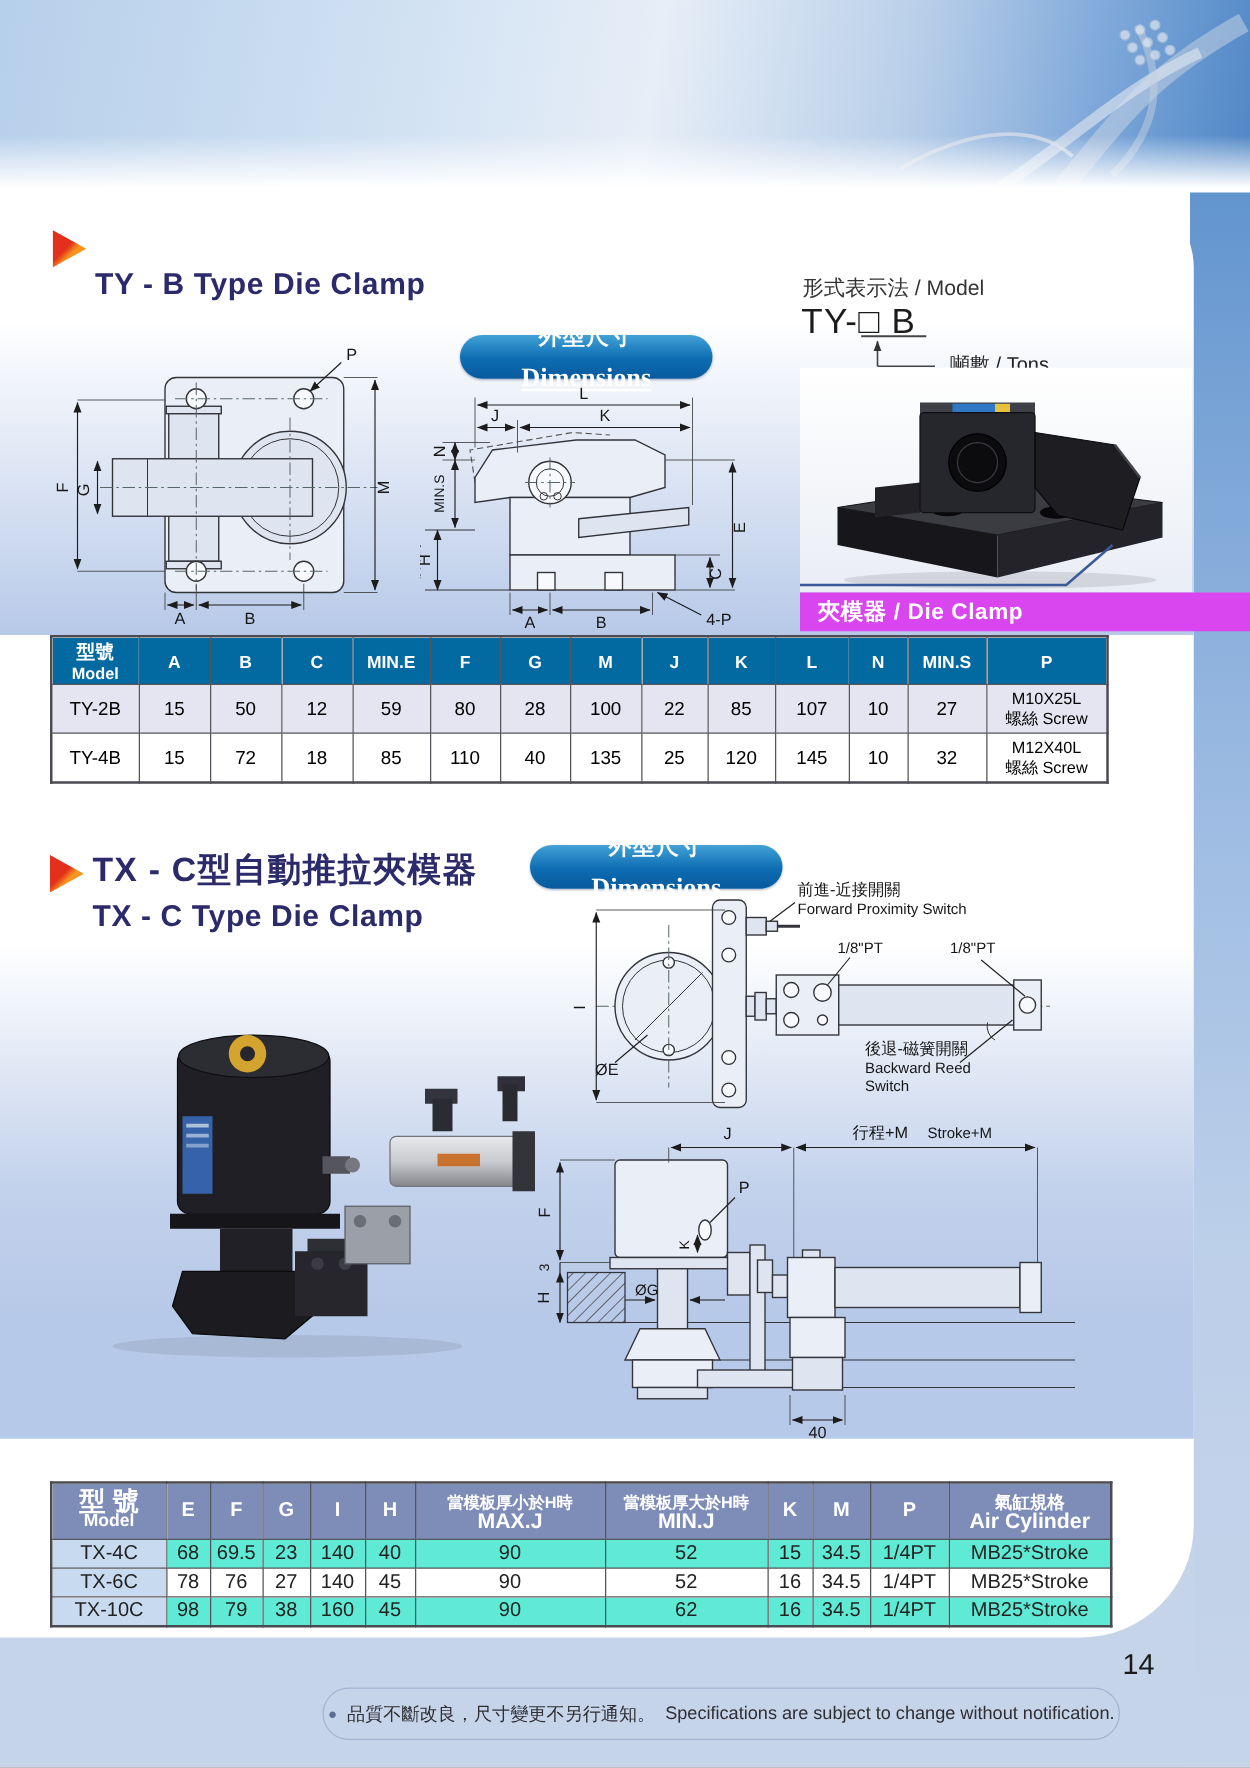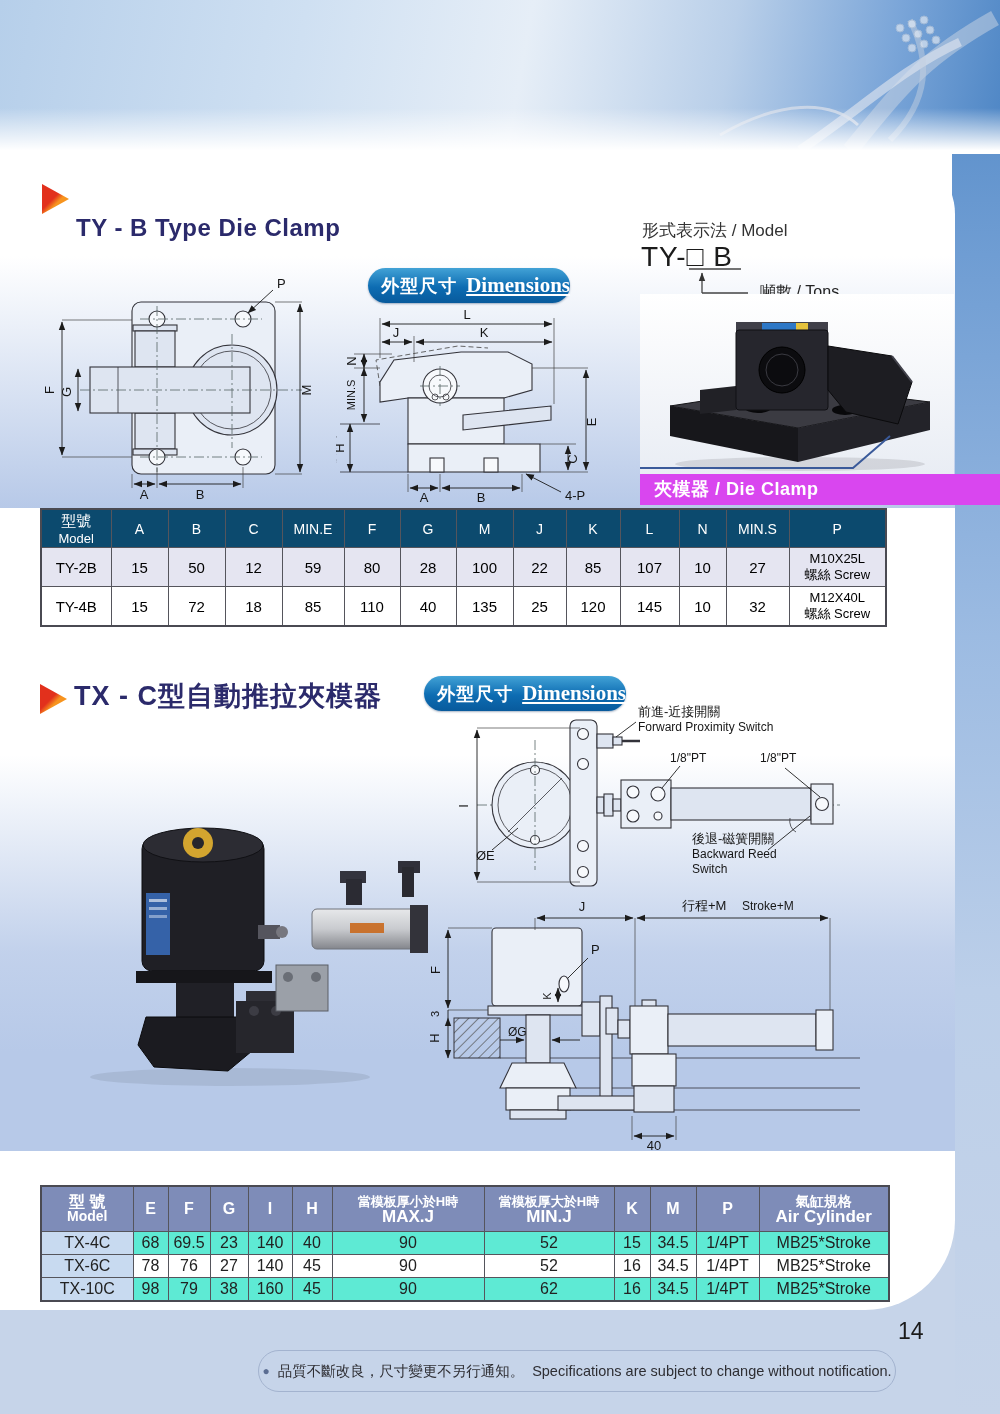--- a/index.html
+++ b/index.html
@@ -18,46 +18,46 @@
     border-radius:0 62px 90px 0;}
   .blueband{left:0;width:955px;pointer-events:none;}
   #band1{top:256px;height:252px;background:linear-gradient(180deg,rgba(183,201,232,0) 0%,rgba(183,201,232,.55) 55%,#b7c9e8 100%);}
   #band2{top:755px;height:396px;background:linear-gradient(180deg,rgba(183,201,232,0) 0%,rgba(183,201,232,.85) 50%,#b7c9e8 75%,#b7c9e8 100%);}
   
   .arrow{width:27px;height:30px;clip-path:polygon(0 0,100% 50%,0 100%);
     background:linear-gradient(135deg,#e2301c 45%,#f7941e 60%);}
   .tzh{font-size:27px;font-weight:bold;color:#2b2a6b;letter-spacing:1px;}
   .ten{font-size:24px;font-weight:bold;color:#2b2a6b;letter-spacing:.5px;}
   
-  .badge{width:202px;height:35px;border-radius:18px;display:flex;align-items:center;justify-content:flex-end;gap:9px;
-    background:linear-gradient(180deg,#42a2d6 0%,#0d6cb2 55%,#085a9c 100%);box-shadow:0 1px 2px rgba(0,40,90,.35);}
+  .badge{width:202px;height:35px;border-radius:18px;display:flex;align-items:center;justify-content:center;gap:9px;
+    background:linear-gradient(180deg,#42a2d6 0%,#0d6cb2 55%,#085a9c 100%);box-shadow:0 1px 2px rgba(0,40,90,.35);flex-direction:column;}
   .badge .bzh{color:#fff;font-size:18px;font-weight:bold;letter-spacing:1px;}
   .badge .ben{color:#fff;font-size:21px;font-weight:bold;font-family:"Liberation Serif",serif;text-decoration:underline;}
   
   #modelCaption{font-size:17px;color:#333;}
   #modelCode{font-size:28px;color:#1b1b1b;letter-spacing:1px;}
   #tonsLabel{font-size:16px;color:#222;}
   
   #dieClampBanner{width:375px;height:31px;background:#d946ef;color:#fff;font-size:18px;
     font-weight:bold;line-height:31px;padding-left:14px;box-sizing:border-box;letter-spacing:.5px;}
   
   table{border-collapse:collapse;table-layout:fixed;background:#fff;}
   .t1,.t2{border:2px solid #4a4a52;}
   .t1 th,.t1 td,.t2 th,.t2 td{border:1px solid #55555c;text-align:center;vertical-align:middle;
     overflow:hidden;padding:0;}
   .t1{width:845px;}
-  .t1 th{background:#0c4a6e;color:#fff;font-size:14px;font-weight:normal;height:37px;}
+  .t1 th{background:#0369a1;color:#fff;font-size:14px;font-weight:bold;height:37px;}
   .t1 td{height:38px;font-size:15px;color:#000000;}
   .t1 .mh .zh{font-size:15px;} .t1 .mh .en{font-size:13px;}
   .t1 tr.alt td{background:#e5e5f1;}
   .t1 .screw div{font-size:13px;line-height:16px;}
   .t2{width:848px;}
   .t2 th{background:#7e8cb8;color:#fff;font-weight:bold;height:44px;font-size:16px;}
   .t2 th .zh{font-size:13px;line-height:15px;} .t2 th .en{font-size:17px;line-height:15px;}
-  .t2 th.mh .zh{font-size:16px;} .t2 th.mh .en{font-size:14px;}
+  .t2 th.mh .zh{font-size:21px;} .t2 th.mh .en{font-size:14px;}
   .t2 th.air .zh{font-size:14px;}
   .t2 td{height:22px;font-size:16px;color:#222;}
   .t2 td.mdl{background:#c8daf0;}
   .t2 tr.alt td{background:#5eead4;}
   .t2 tr.alt td.mdl,.t2 tr td.mdl{background:#c8daf0;}
   
   .part{fill:#eaeff7;stroke:#33333a;stroke-width:1.1;}
   .part2{fill:#dee5f1;stroke:#33333a;stroke-width:1.1;}
   .wht{fill:#f7f9fc;stroke:#33333a;stroke-width:1.1;}
   .thin{stroke:#33333a;stroke-width:.8;fill:none;}
@@ -342,20 +342,21 @@
         <td class="screw">
             <div>M12X40L</div>
             <div>螺絲  Screw</div>
           </td>
       </tr>
     </tbody>
   </table>
 
   <div class="abs arrow" style="left:40px;top:684px"></div>
   <div class="abs tzh" style="left:74px;top:678px">TX - C型自動推拉夾模器</div>
+  <div class="abs ten" style="left:74px;top:720px">TX - C Type Die Clamp</div>
   <div class="abs badge" style="left:424px;top:676px">
     <span class="bzh">外型尺寸</span>
     <span class="ben">Dimensions</span>
   </div>
 
   <svg class="abs" style="left:430px;top:700px" width="525" height="205" viewBox="0 0 525 205">
     <defs>
         <marker id="ar3" markerWidth="9" markerHeight="8" refX="8" refY="4" orient="auto-start-reverse" markerUnits="userSpaceOnUse">
           <path d="M0,0.8 L8.5,4 L0,7.2 Z" fill="#1c1c1c"></path>
         </marker>

